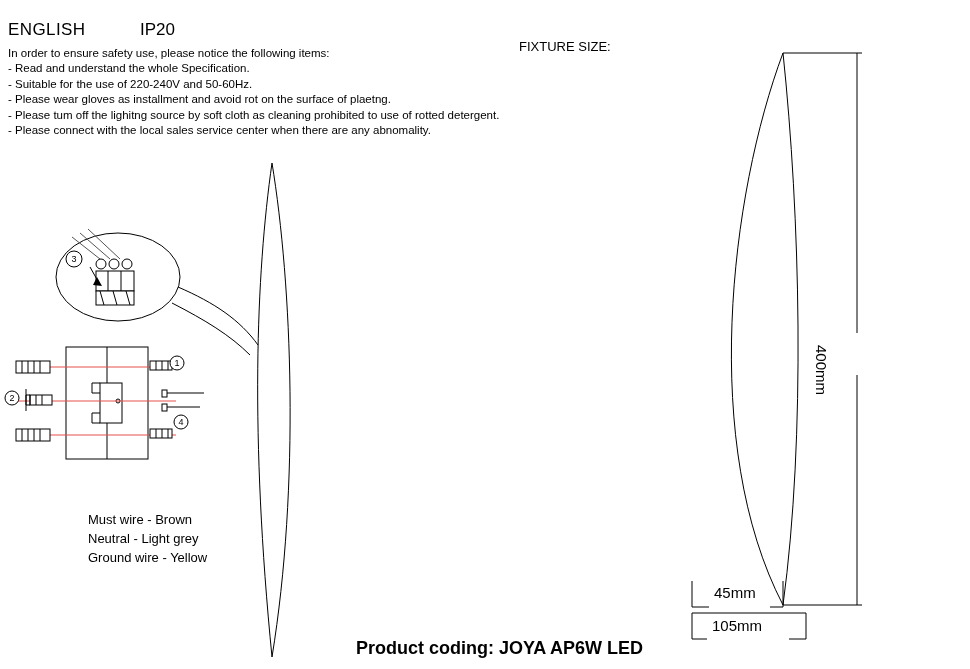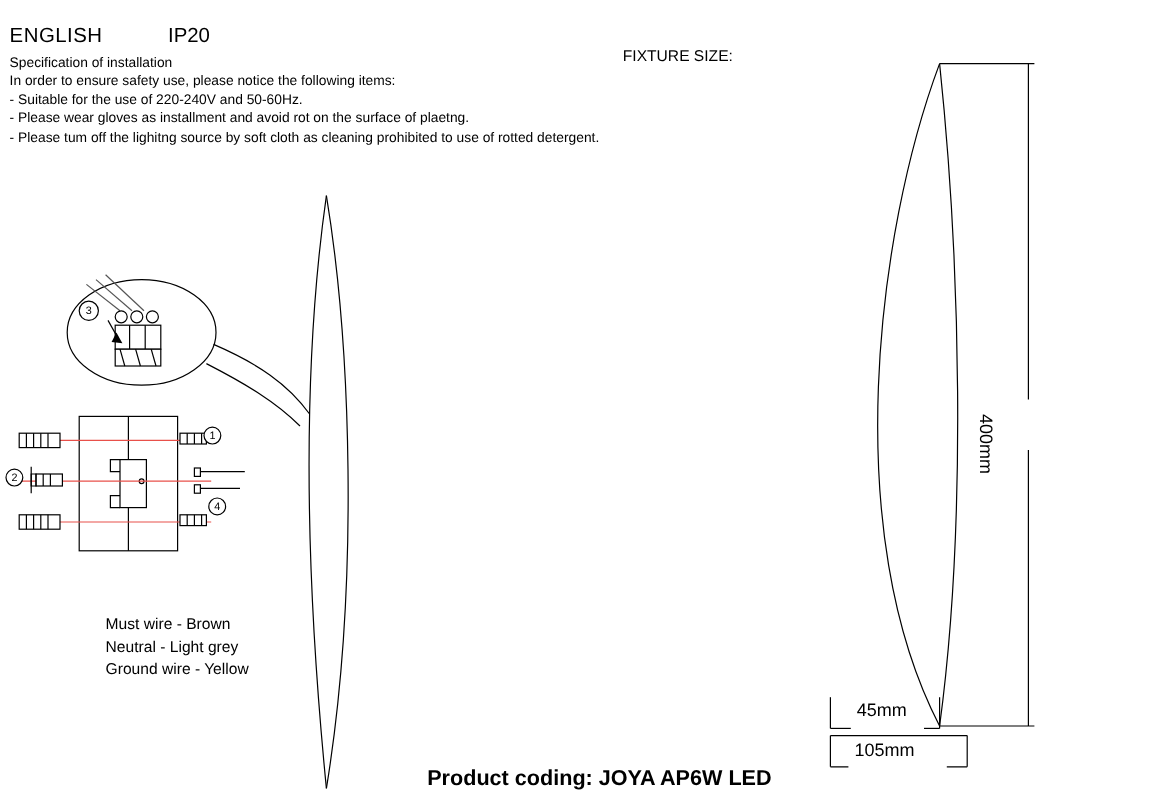--- a/index.html
+++ b/index.html
@@ -102,25 +102,26 @@
 </style>
 </head>
 <body>
 
 <div class="page">
 
   <div class="lang-title">ENGLISH</div>
   <div class="ip-rating">IP20</div>
 
   <div class="spec-block">
-    <div>Specification of installation</div>
     <div>In order to ensure safety use, please notice the following items:</div>
+    <div>- Read and understand the whole Specification.</div>
     <div>- Suitable for the use of 220-240V and 50-60Hz.</div>
     <div>- Please wear gloves as installment and avoid rot on the surface of plaetng.</div>
     <div>- Please tum off the lighitng source by soft cloth as cleaning prohibited to use of rotted detergent.</div>
+    <div>- Please connect with the local sales service center when there are any abnomality.</div>
   </div>
 
   <div class="fixture-size-label">FIXTURE SIZE:</div>
 
   <div class="wire-legend">
     <div>Must wire - Brown</div>
     <div>Neutral - Light grey</div>
     <div>Ground wire - Yellow</div>
   </div>
 

